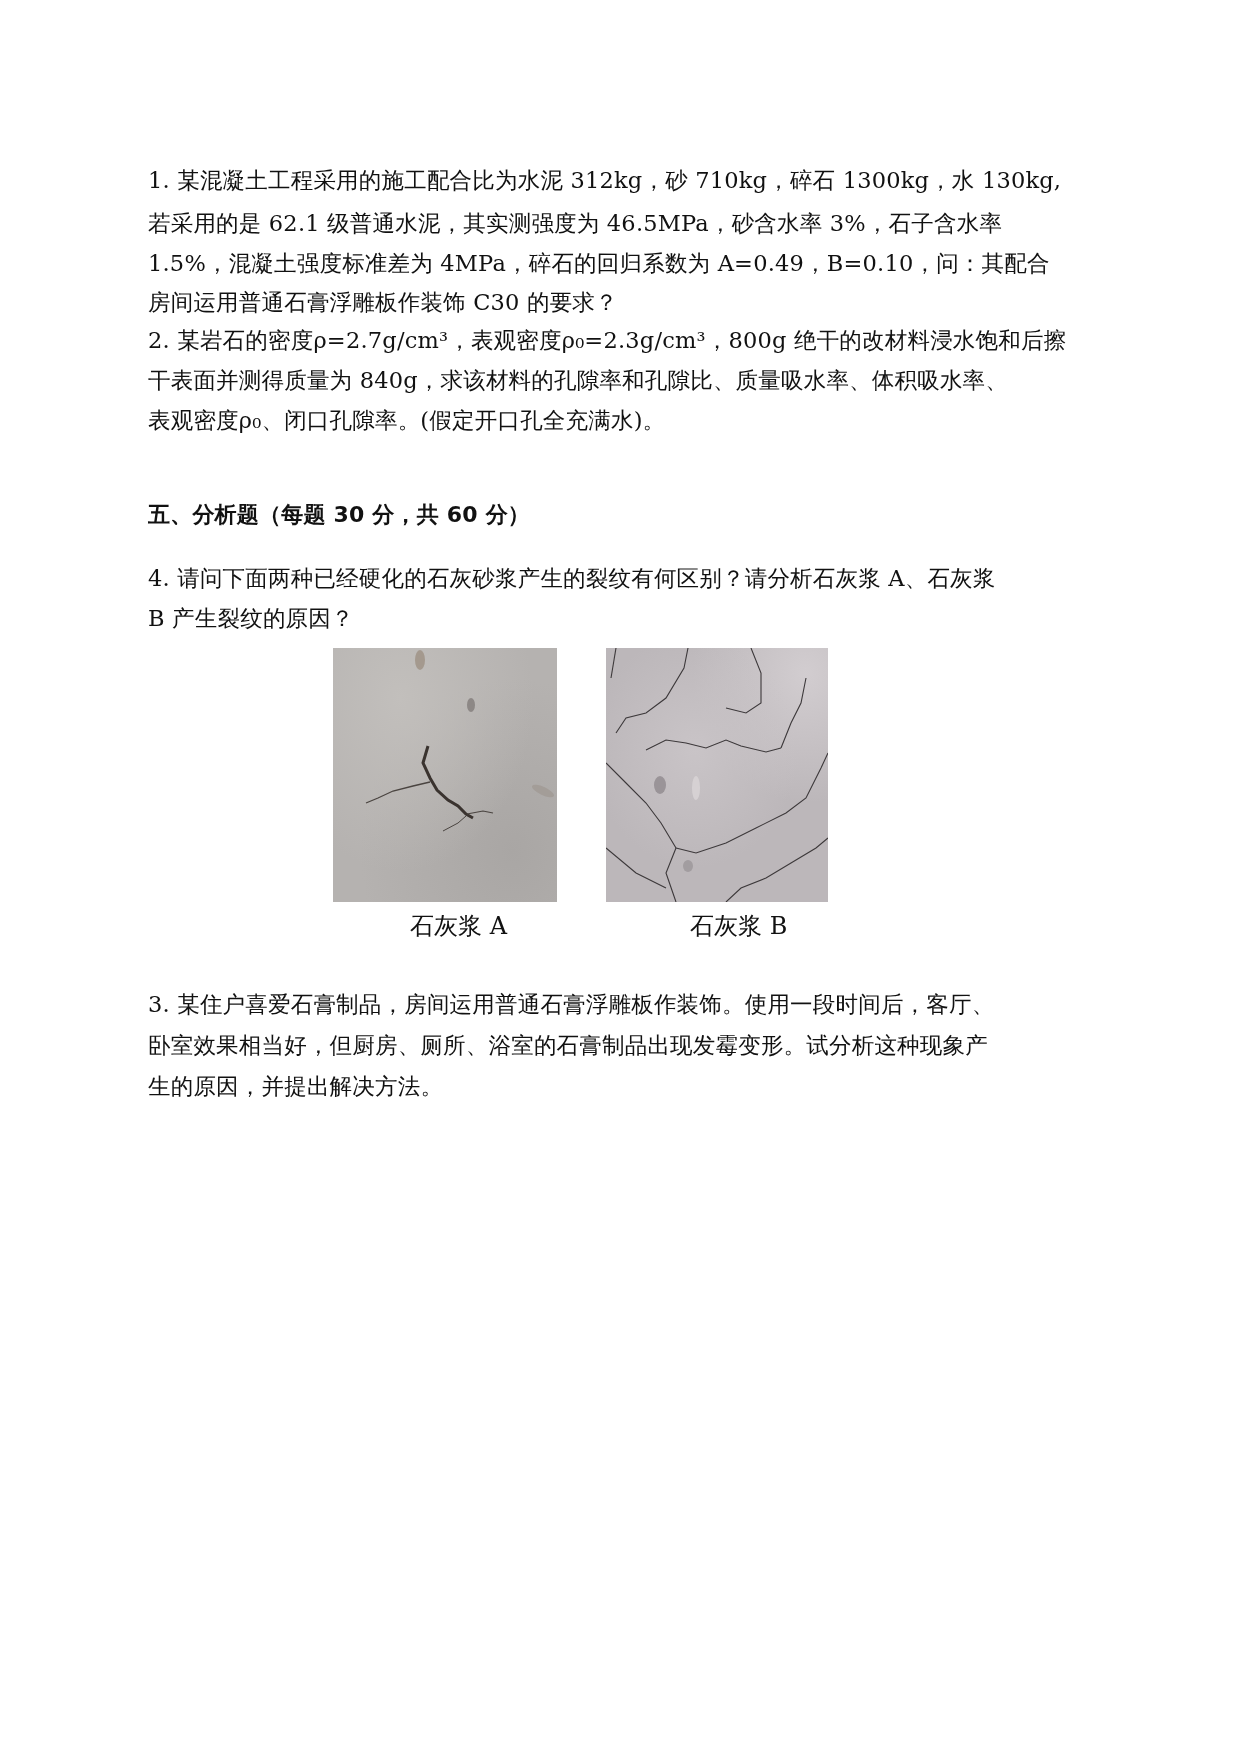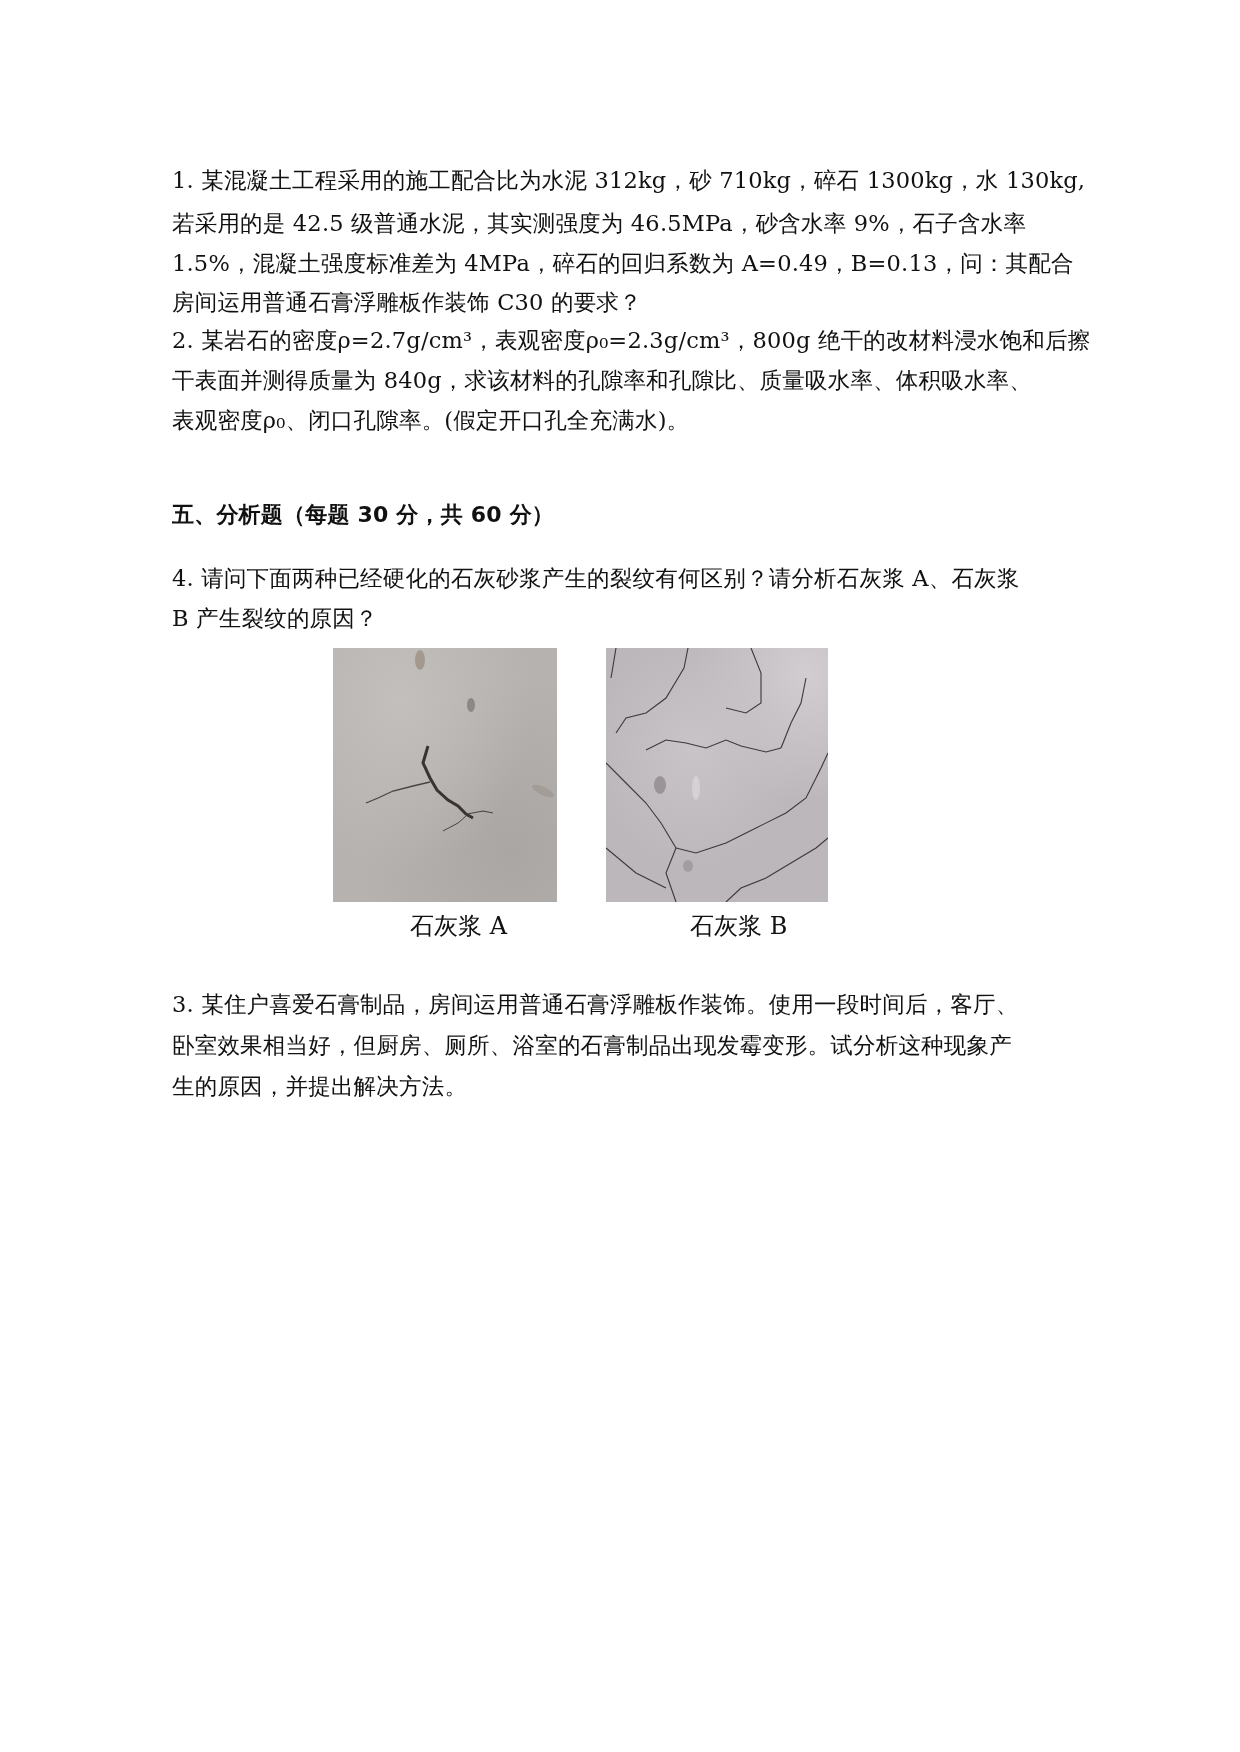--- a/index.html
+++ b/index.html
@@ -1,37 +1,37 @@
 <!DOCTYPE html>
 <html><head>
 <meta charset="utf-8">
 <style>
   html, body { margin: 0; padding: 0; background: #ffffff; }
   body { width: 1240px; height: 1752px; position: relative; overflow: hidden;
          font-family: "DejaVu Serif", "Liberation Serif", serif; color: #111; }
-  .line { position: absolute; left: 148px; font-size: 22.5px; line-height: 28px; white-space: nowrap; letter-spacing: 0.2px; margin-left: 24px; }
+  .line { position: absolute; left: 148px; font-size: 22.5px; line-height: 28px; white-space: nowrap; letter-spacing: 0.2px; }
   .heading { font-family: "DejaVu Sans", "Liberation Sans", sans-serif; font-weight: bold; font-size: 22px; }
   .figure { position: absolute; top: 648px; }
   .photo { width: 224px; height: 254px; position: relative; overflow: hidden; }
   .photo-a { background: #b5b2b0;
     background-image: radial-gradient(ellipse at 30% 20%, #c2bfbc 0%, transparent 60%),
                       radial-gradient(ellipse at 80% 80%, #a9a6a4 0%, transparent 60%); }
   .photo-b { background: #bcb7ba;
     background-image: radial-gradient(ellipse at 40% 40%, #c9c4c7 0%, transparent 55%),
                       radial-gradient(ellipse at 90% 10%, #d2cdd0 0%, transparent 40%); }
   .photo svg { position: absolute; left: 0; top: 0; }
   .caption { position: absolute; font-size: 24px; white-space: nowrap; }
 </style>
 </head>
 <body>
 
 <div>
   <div class="line" style="top:166px">1. 某混凝土工程采用的施工配合比为水泥 312kg，砂 710kg，碎石 1300kg，水 130kg,</div>
-  <div class="line" style="top:209px">若采用的是 42.5 级普通水泥，其实测强度为 46.5MPa，砂含水率 9%，石子含水率</div>
-  <div class="line" style="top:249px">1.5%，混凝土强度标准差为 4MPa，碎石的回归系数为 A=0.49，B=0.13，问：其配合</div>
+  <div class="line" style="top:209px">若采用的是 62.1 级普通水泥，其实测强度为 46.5MPa，砂含水率 3%，石子含水率</div>
+  <div class="line" style="top:249px">1.5%，混凝土强度标准差为 4MPa，碎石的回归系数为 A=0.49，B=0.10，问：其配合</div>
   <div class="line" style="top:288px">房间运用普通石膏浮雕板作装饰 C30 的要求？</div>
 
   <div class="line" style="top:326px">2. 某岩石的密度ρ=2.7g/cm³，表观密度ρ₀=2.3g/cm³，800g 绝干的改材料浸水饱和后擦</div>
   <div class="line" style="top:366px">干表面并测得质量为 840g，求该材料的孔隙率和孔隙比、质量吸水率、体积吸水率、</div>
   <div class="line" style="top:406px">表观密度ρ₀、闭口孔隙率。(假定开口孔全充满水)。</div>
 
   <div class="line heading" style="top:501px">五、分析题（每题 30 分，共 60 分）</div>
 
   <div class="line" style="top:564px">4. 请问下面两种已经硬化的石灰砂浆产生的裂纹有何区别？请分析石灰浆 A、石灰浆</div>
   <div class="line" style="top:604px">B 产生裂纹的原因？</div>

